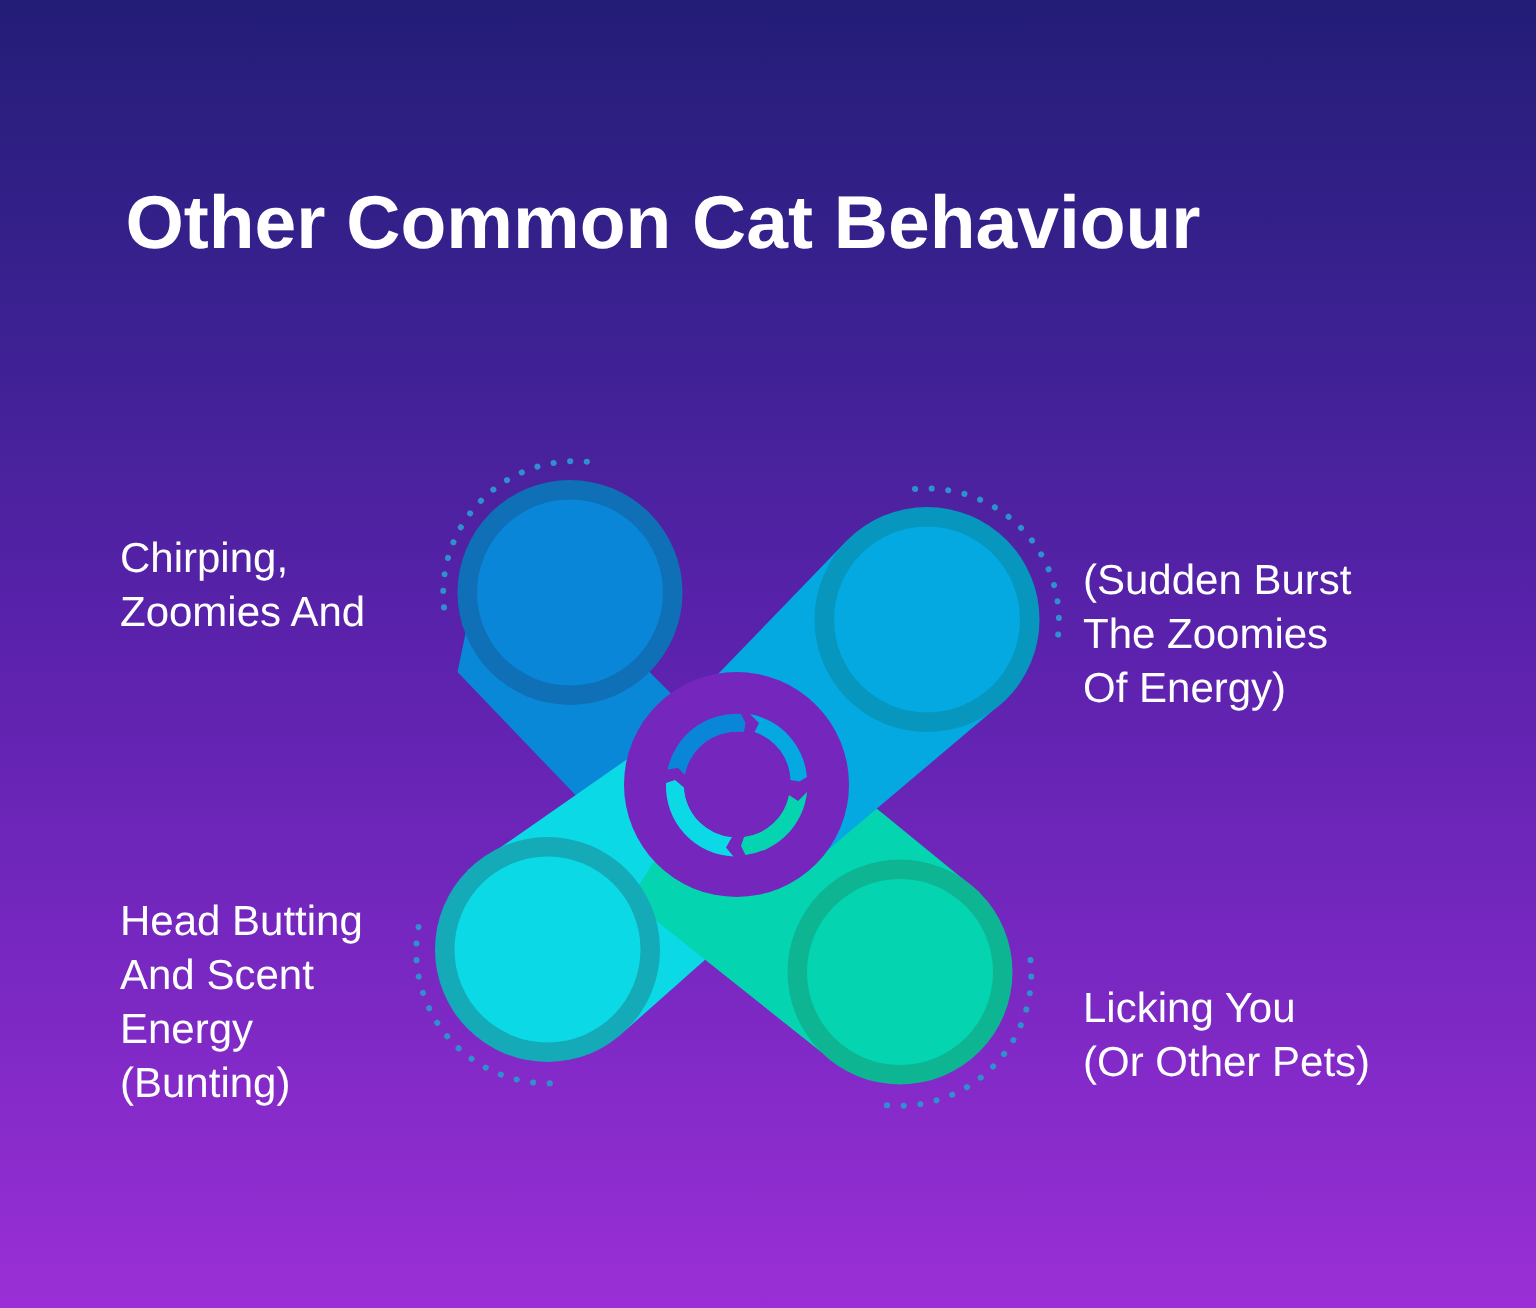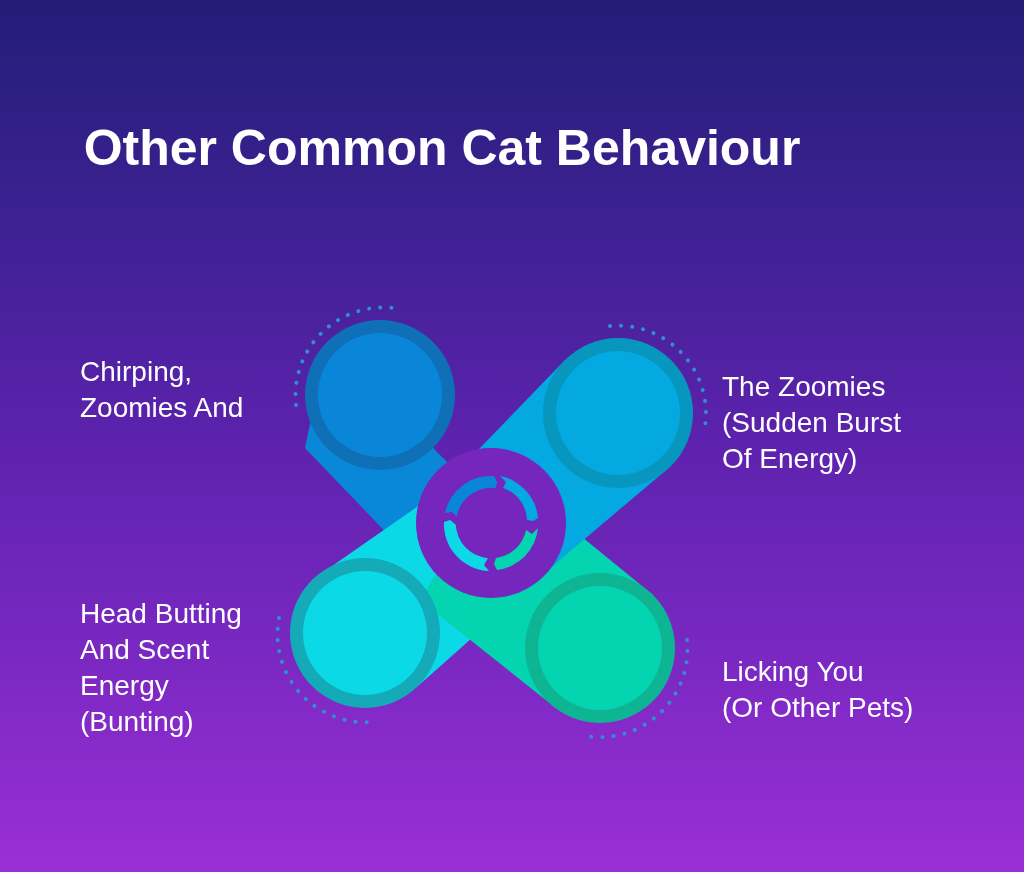--- a/index.html
+++ b/index.html
@@ -112,22 +112,22 @@
     <circle cx="491" cy="523" r="35" fill="#7426bd"></circle>
   </g>
 </svg>
 
 <div class="label label-tl">
   <span>Chirping,</span>
   <span>Zoomies And</span>
 </div>
 
 <div class="label label-tr">
+  <span>(Sudden Burst</span>
   <span>The Zoomies</span>
-  <span>(Sudden Burst</span>
   <span>Of Energy)</span>
 </div>
 
 <div class="label label-bl">
   <span>Head Butting</span>
   <span>And Scent</span>
   <span>Energy</span>
   <span>(Bunting)</span>
 </div>
 

